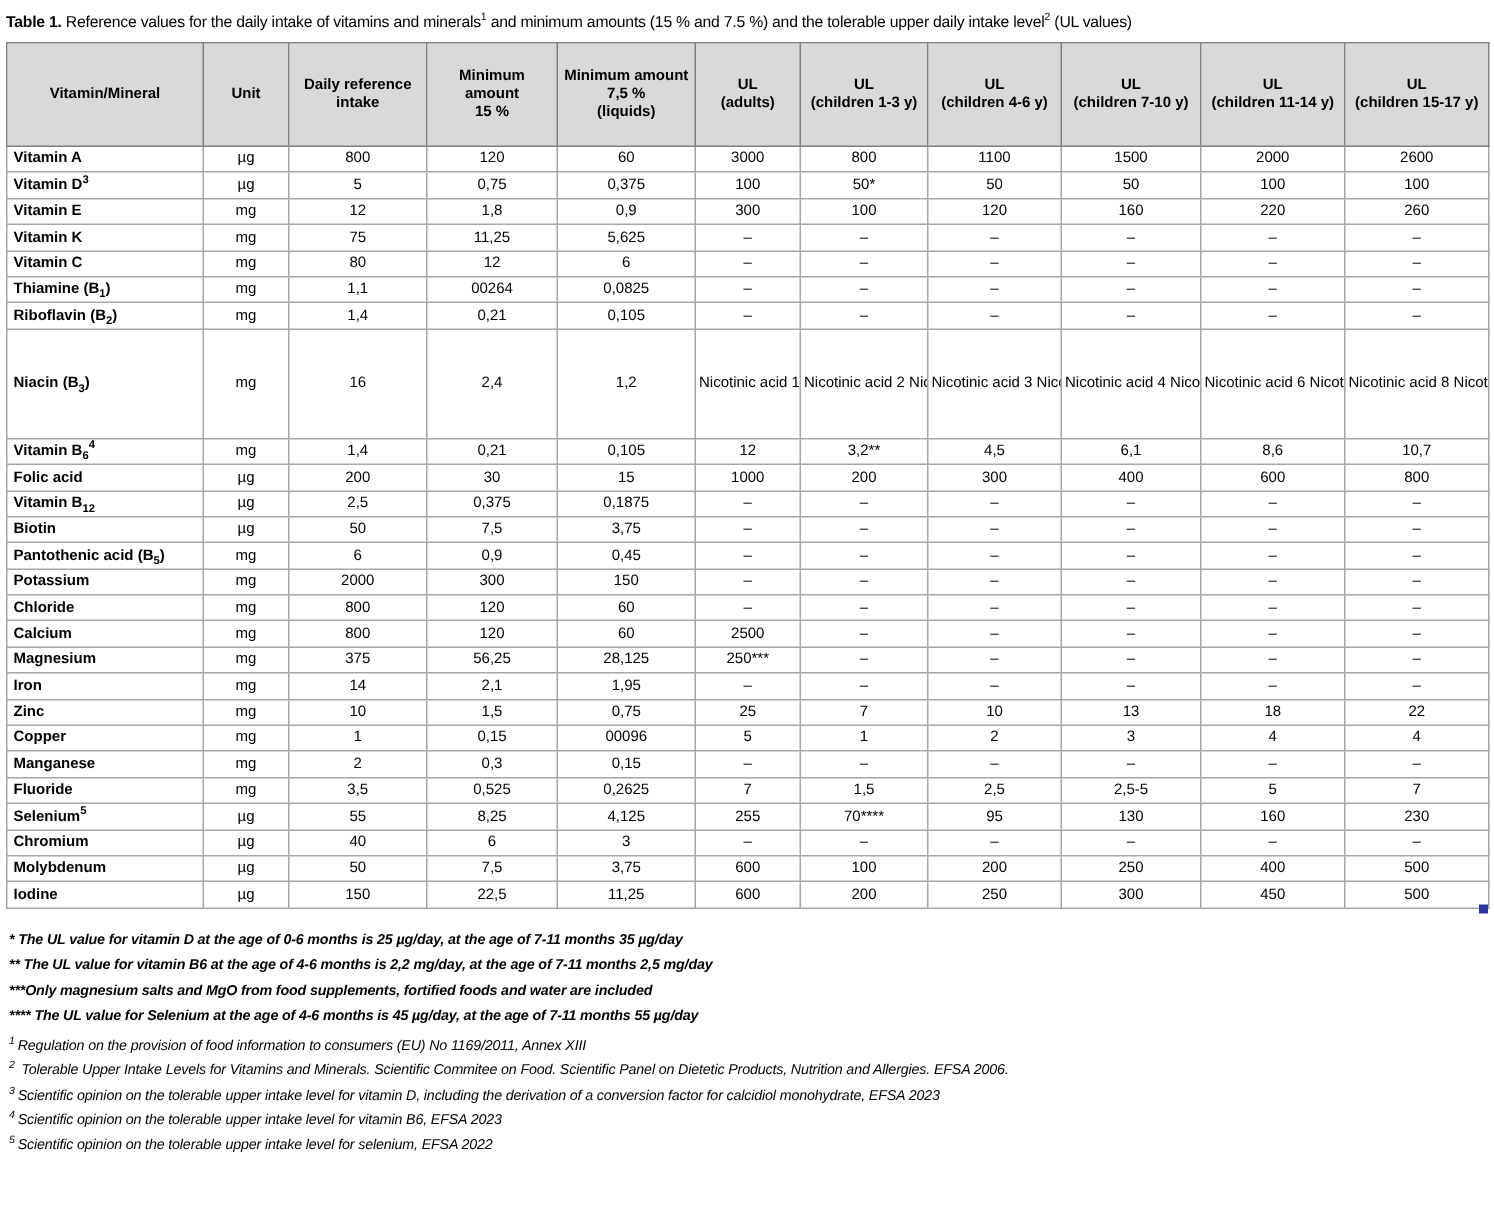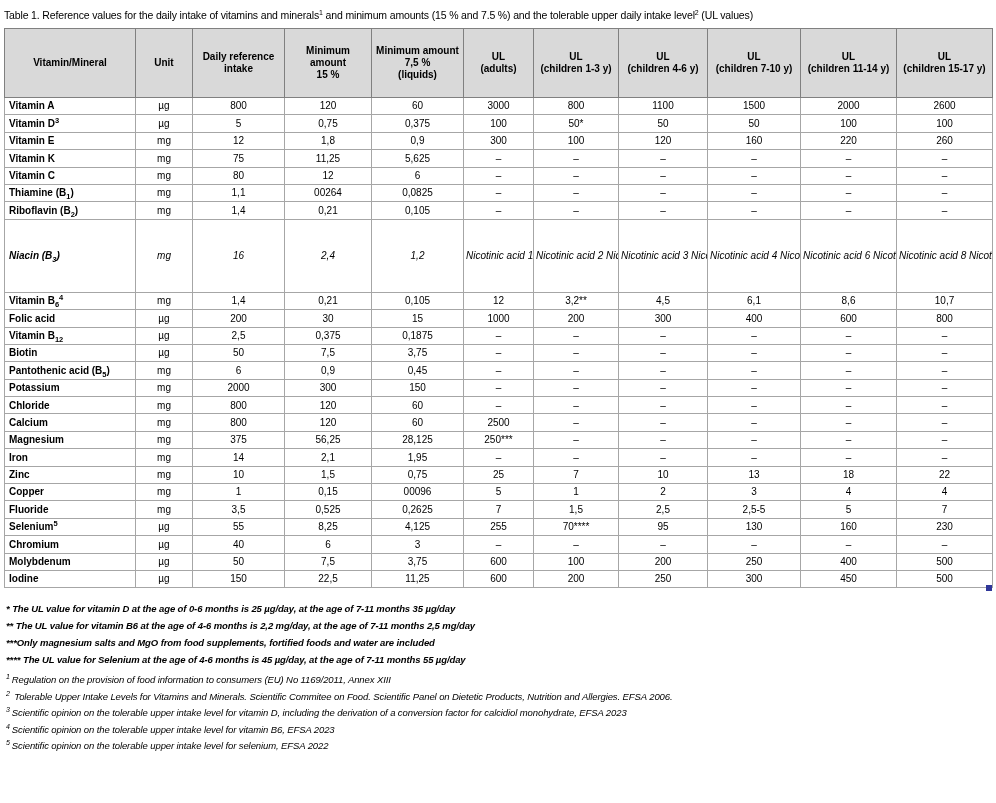--- a/index.html
+++ b/index.html
@@ -25,21 +25,21 @@
   }
 
   
   .caption {
     font-size: 10.5px;
     line-height: 13px;
     padding: 9px 4px 0 4px;
     white-space: nowrap;
     letter-spacing: -0.15px;
   }
-  .caption .cap-label { font-weight: normal; }
+  .caption .cap-label { font-weight: bold; }
   .caption sup { font-size: 7px; vertical-align: super; line-height: 0; }
 
   
   .table-wrap {
     padding: 6px 4px 0 4px;
     position: relative;
   }
   table.vtab {
     border-collapse: collapse;
     table-layout: fixed;
@@ -67,21 +67,21 @@
   }
   table.vtab thead th.hdr-name { text-align: center; }
 
   
   table.vtab tbody td { height: 14.4px; }
   table.vtab tbody td.cell-name {
     text-align: left;
     font-weight: bold;
     padding-left: 4px;
   }
-  table.vtab tbody tr.tall td { height: 70px; font-style: italic; }
+  table.vtab tbody tr.tall td { height: 70px; }
   td.multi { line-height: 14px; white-space: pre-line; }
 
   sub { font-size: 7.5px; vertical-align: sub; line-height: 0; }
   sup { font-size: 7.5px; vertical-align: super; line-height: 0; }
 
   
   .resize-handle {
     position: absolute;
     width: 6px;
     height: 6px;
@@ -438,20 +438,33 @@
             <td>0,15</td>
             <td>00096</td>
             <td>5</td>
             <td>1</td>
             <td>2</td>
             <td>3</td>
             <td>4</td>
             <td>4</td>
           </tr>
           <tr>
+            <td class="cell-name">Manganese</td>
+            <td>mg</td>
+            <td>2</td>
+            <td>0,3</td>
+            <td>0,15</td>
+            <td>–</td>
+            <td>–</td>
+            <td>–</td>
+            <td>–</td>
+            <td>–</td>
+            <td>–</td>
+          </tr>
+          <tr>
             <td class="cell-name">Fluoride</td>
             <td>mg</td>
             <td>3,5</td>
             <td>0,525</td>
             <td>0,2625</td>
             <td>7</td>
             <td>1,5</td>
             <td>2,5</td>
             <td>2,5-5</td>
             <td>5</td>

